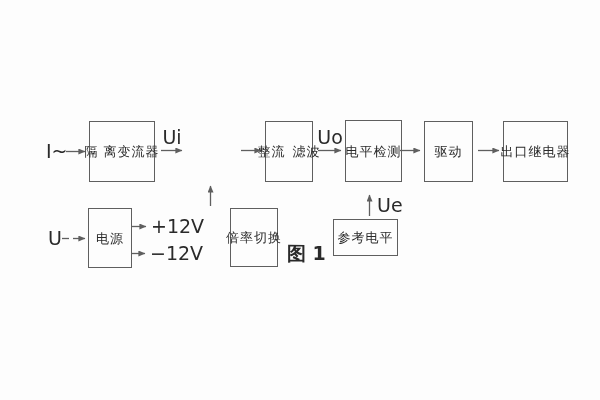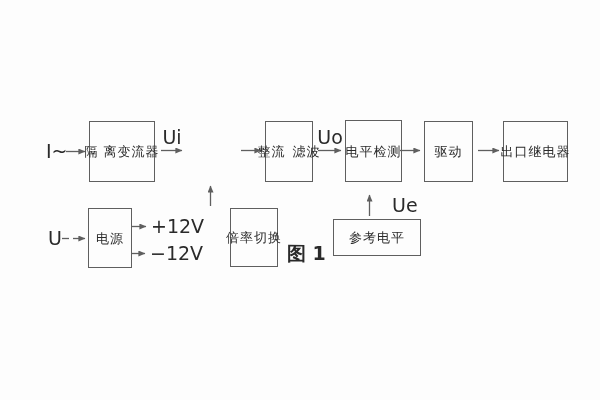--- a/index.html
+++ b/index.html
@@ -104,26 +104,26 @@
 
   <div class="box" style="left:88px;  top:208px; width:44px; height:60px;">
     <span>电源</span>
   </div>
 
   <div class="box" style="left:186px; top:208px; width:48px; height:59px;margin-left:44px;">
     <span>倍率</span>
     <span>切换</span>
   </div>
 
-  <div class="box" style="left:333px; top:219px; width:88px; height:37px;">
+  <div class="box" style="left:333px; top:219px; width:65px; height:37px;">
     <span>参考电平</span>
   </div>
 
   <span class="lbl" style="left:46px;  top:144px;">I~</span>
   <span class="lbl" style="left:48px;  top:231px;">U</span>
   <span class="lbl centered" style="left:159px; top:130px; width:26px;">Ui</span>
   <span class="lbl centered" style="left:316px; top:130px; width:28px;">Uo</span>
-  <span class="lbl" style="left:392px; top:198px;">Ue</span>
+  <span class="lbl" style="left:377px; top:198px;">Ue</span>
   <span class="lbl" style="left:151px; top:219px;">+12V</span>
   <span class="lbl" style="left:150px; top:246px;">−12V</span>
   <span class="lbl" style="left:287px; top:246px;font-weight:bold;">图 1</span>
 
 </div>
 
 </body></html>

